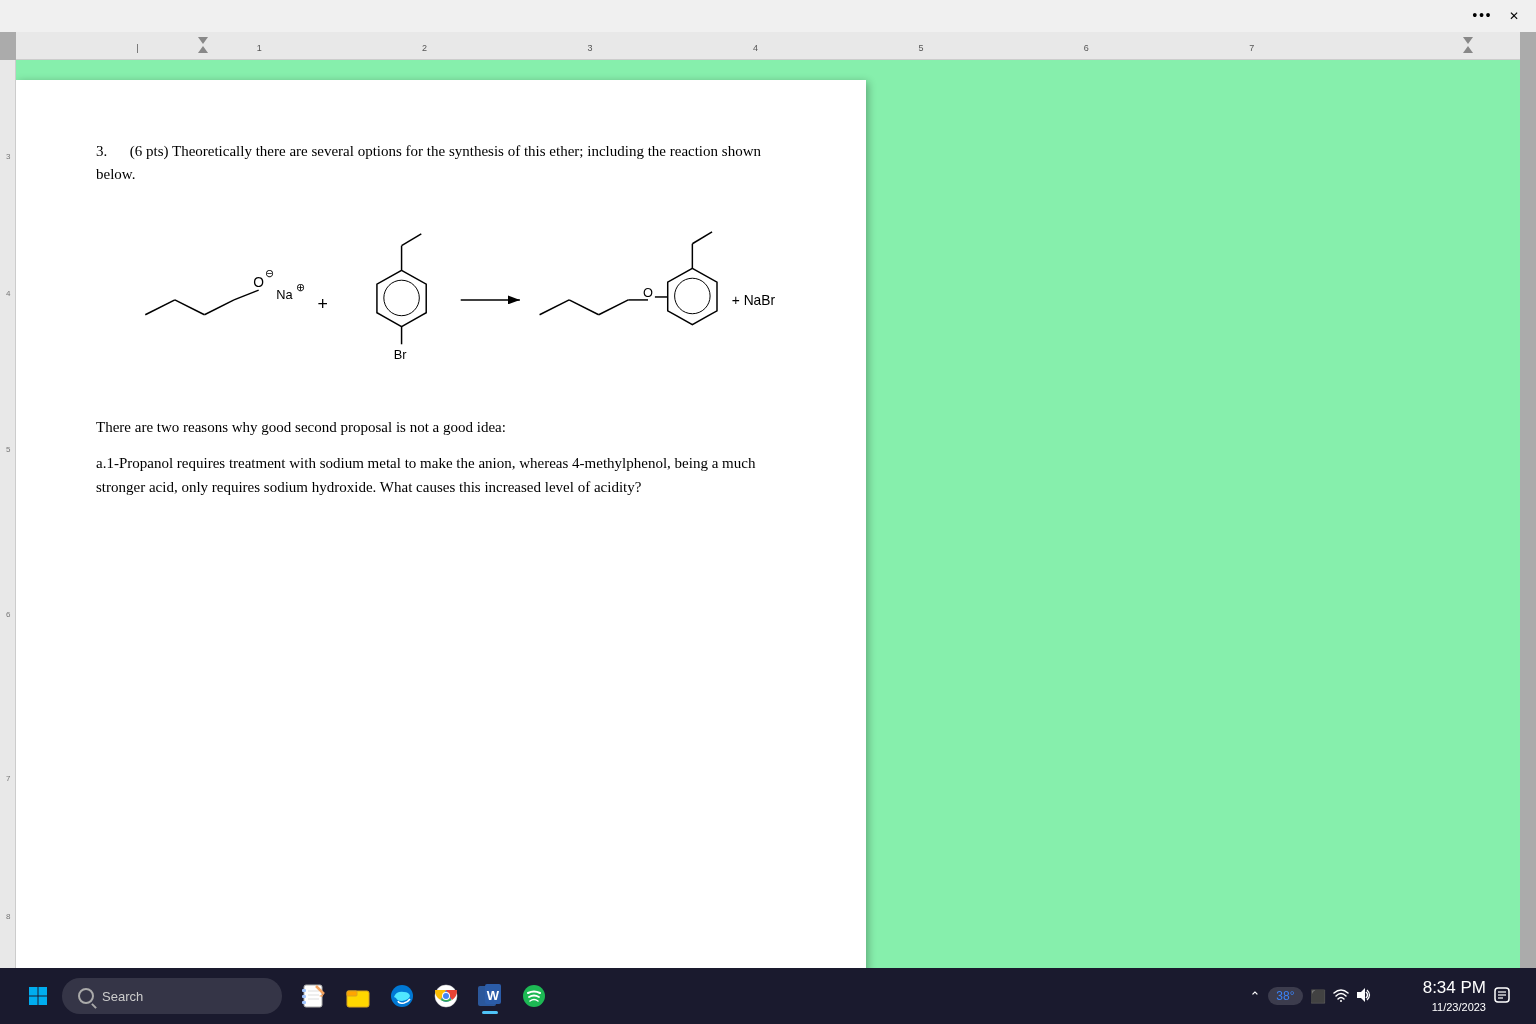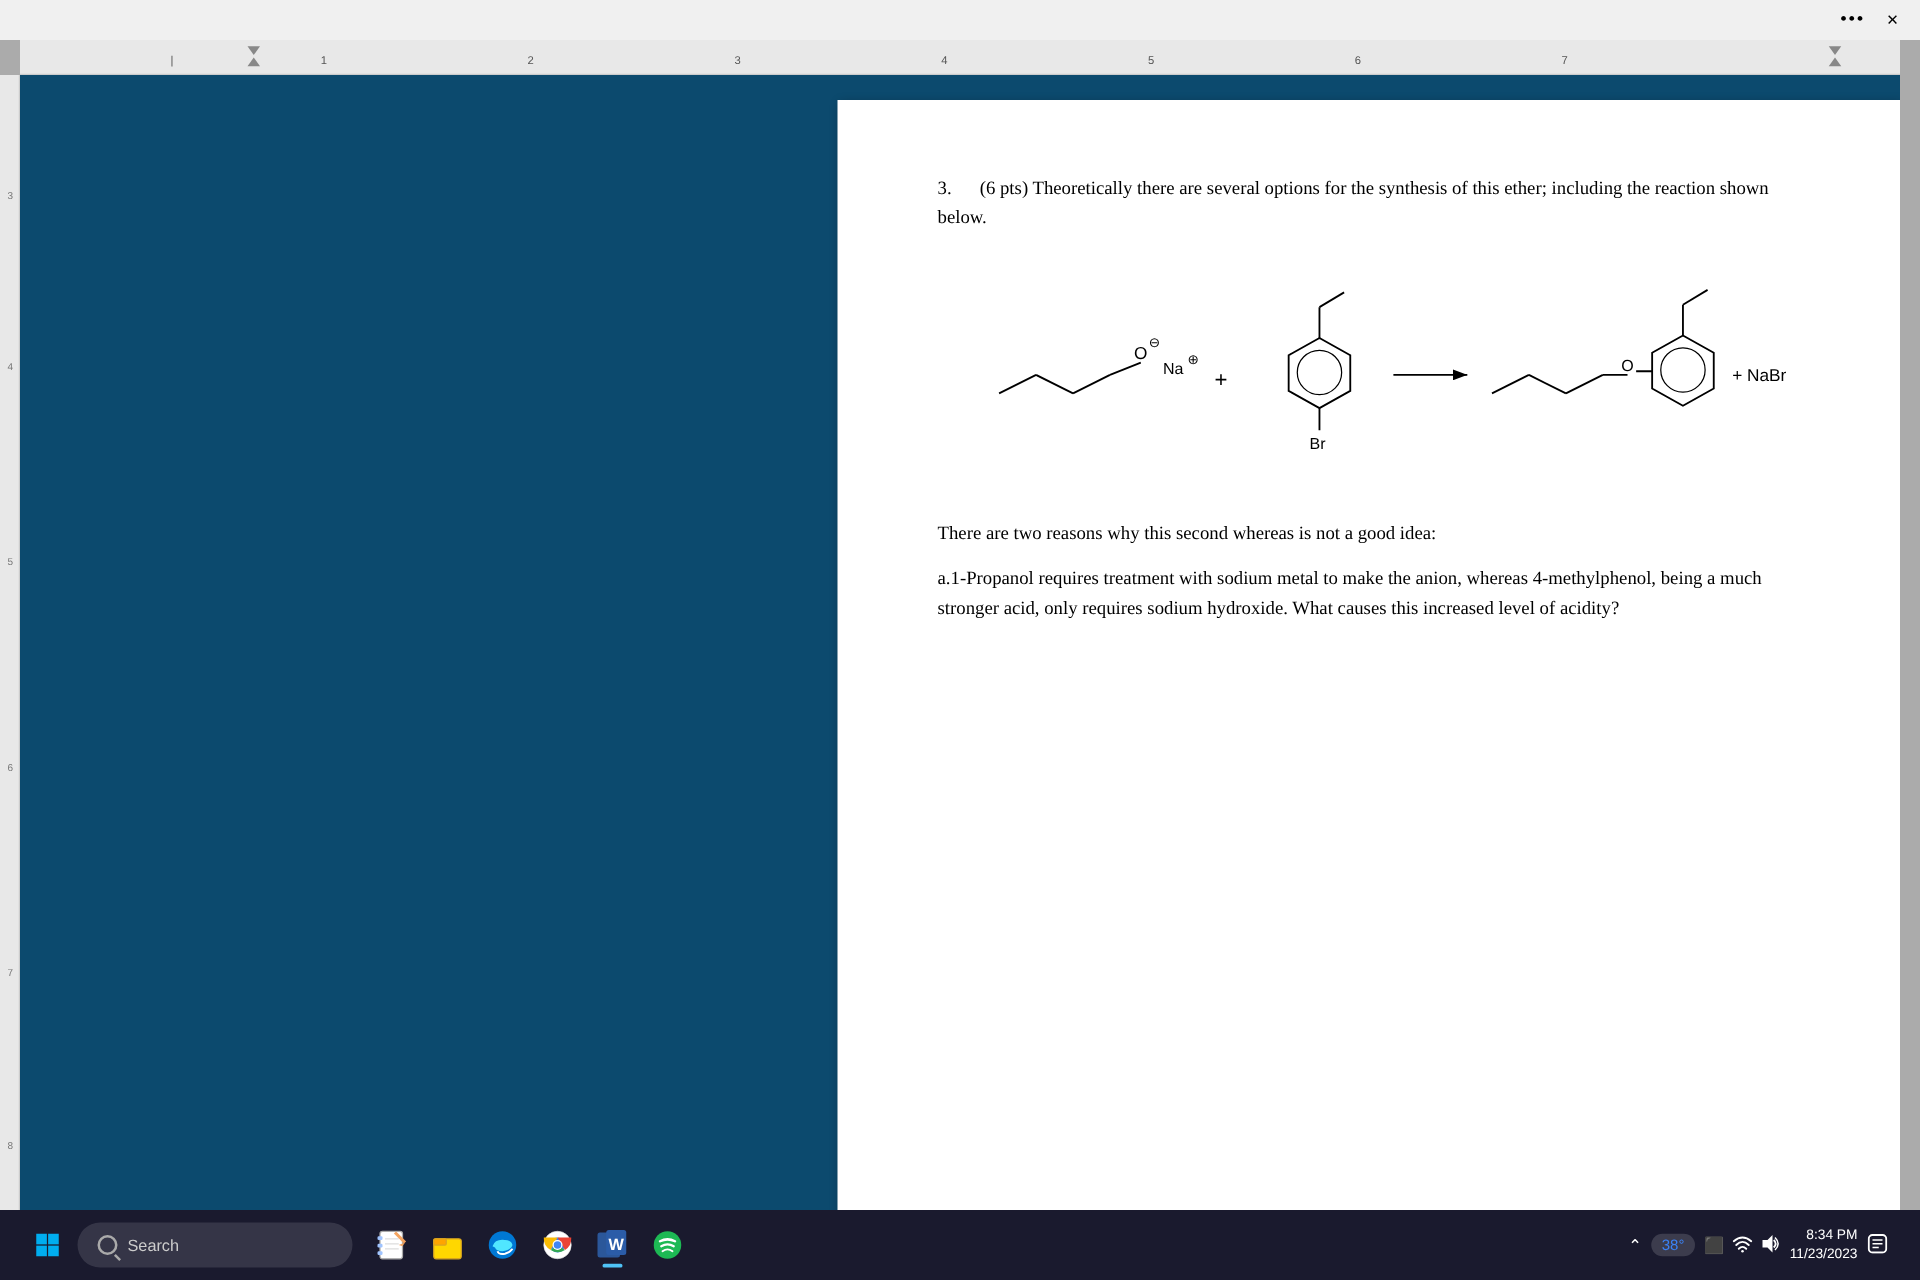--- a/index.html
+++ b/index.html
@@ -108,23 +108,23 @@
 
     
     .page {
       position: absolute;
       top: 28px;
       left: 16px;
       right: 0;
       bottom: 0;
       overflow-y: auto;
       overflow-x: hidden;
-      background: #0c4a6e;
-      display: flex;
-      justify-content: flex-end;
+      background: #86efac;
+      display: flex;
+      justify-content: flex-start;
       padding: 20px 0;
     }
     .page-content {
       width: 850px;
       min-height: 900px;
       background: white;
       padding: 60px 80px 80px 80px;
       box-shadow: 2px 2px 8px rgba(0,0,0,0.3);
       position: relative;
     }
@@ -270,21 +270,21 @@
     }
     .tray-icon {
       color: white;
       font-size: 13px;
       cursor: pointer;
     }
     .clock {
       text-align: right;
       line-height: 1.4;
     }
-    .clock-time { font-size: 11px; font-weight: 500; }
+    .clock-time { font-size: 17px; font-weight: 500; margin-left: 44px; }
     .clock-date { font-size: 11px; }
 
     
     .temp-badge {
       background: rgba(255,255,255,0.15);
       border-radius: 12px;
       padding: 2px 8px;
       font-size: 12px;
       color: #3b82f6;
       font-family: Arial, sans-serif;
@@ -398,21 +398,21 @@
           <line x1="567" y1="82" x2="580" y2="82" stroke="black" stroke-width="1.5"></line>
 
           <line x1="605" y1="53" x2="605" y2="28" stroke="black" stroke-width="1.5"></line>
           <line x1="605" y1="28" x2="625" y2="16" stroke="black" stroke-width="1.5"></line>
 
           <text x="645" y="90" font-size="14" font-family="Arial">+ NaBr</text>
         </svg>
       </div>
 
       <div class="body-text">
-        <p>There are two reasons why this second whereas is not a good idea:</p>
+        <p>There are two reasons why good second proposal is not a good idea:</p>
         <p>
           <span>a.1-Propanol requires treatment with sodium metal to make the anion, whereas 4-methylphenol, being a much stronger acid, only requires sodium hydroxide. What causes this increased level of acidity?</span>
         </p>
       </div>
 
     </div>
   </div>
 </div>
 
 <div class="taskbar">

